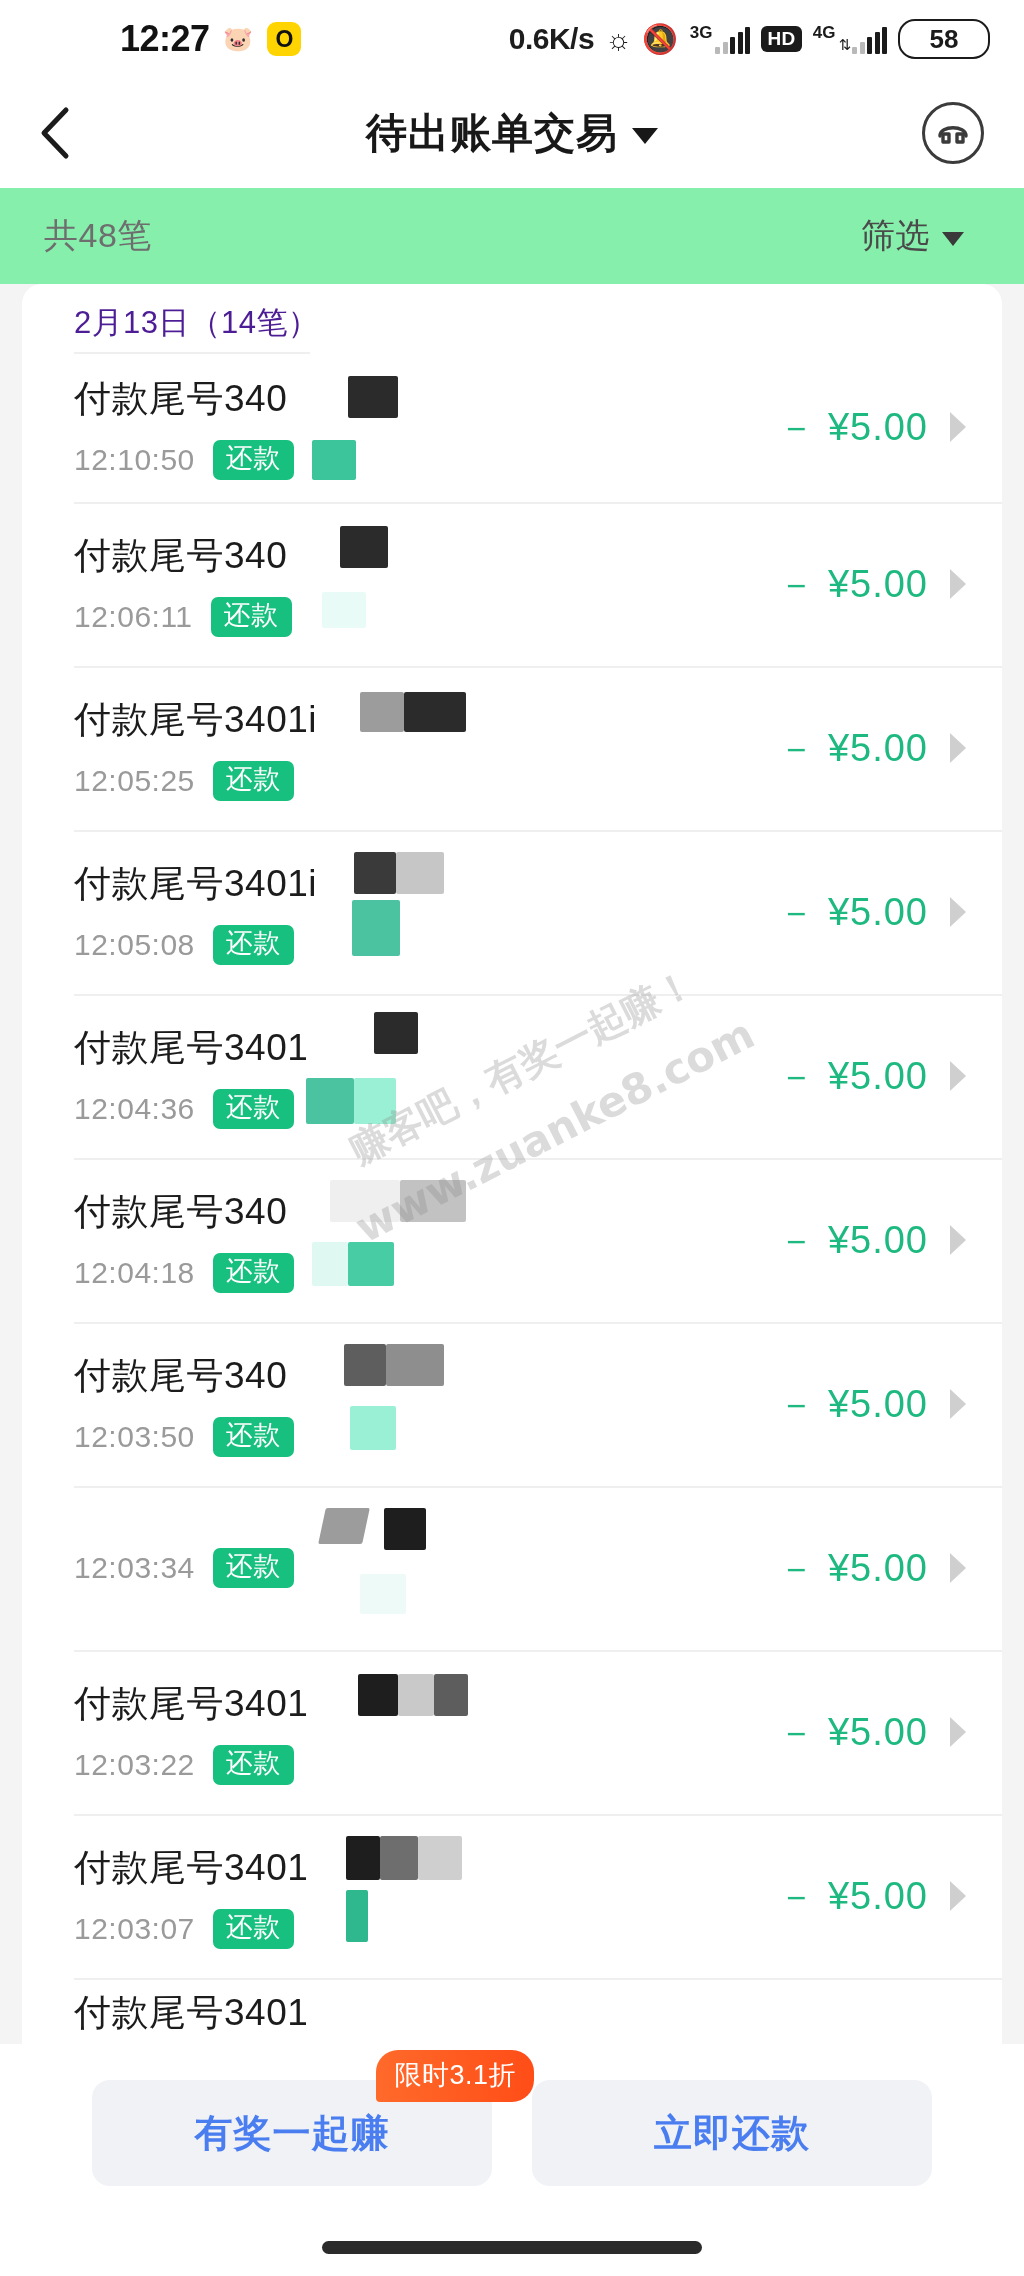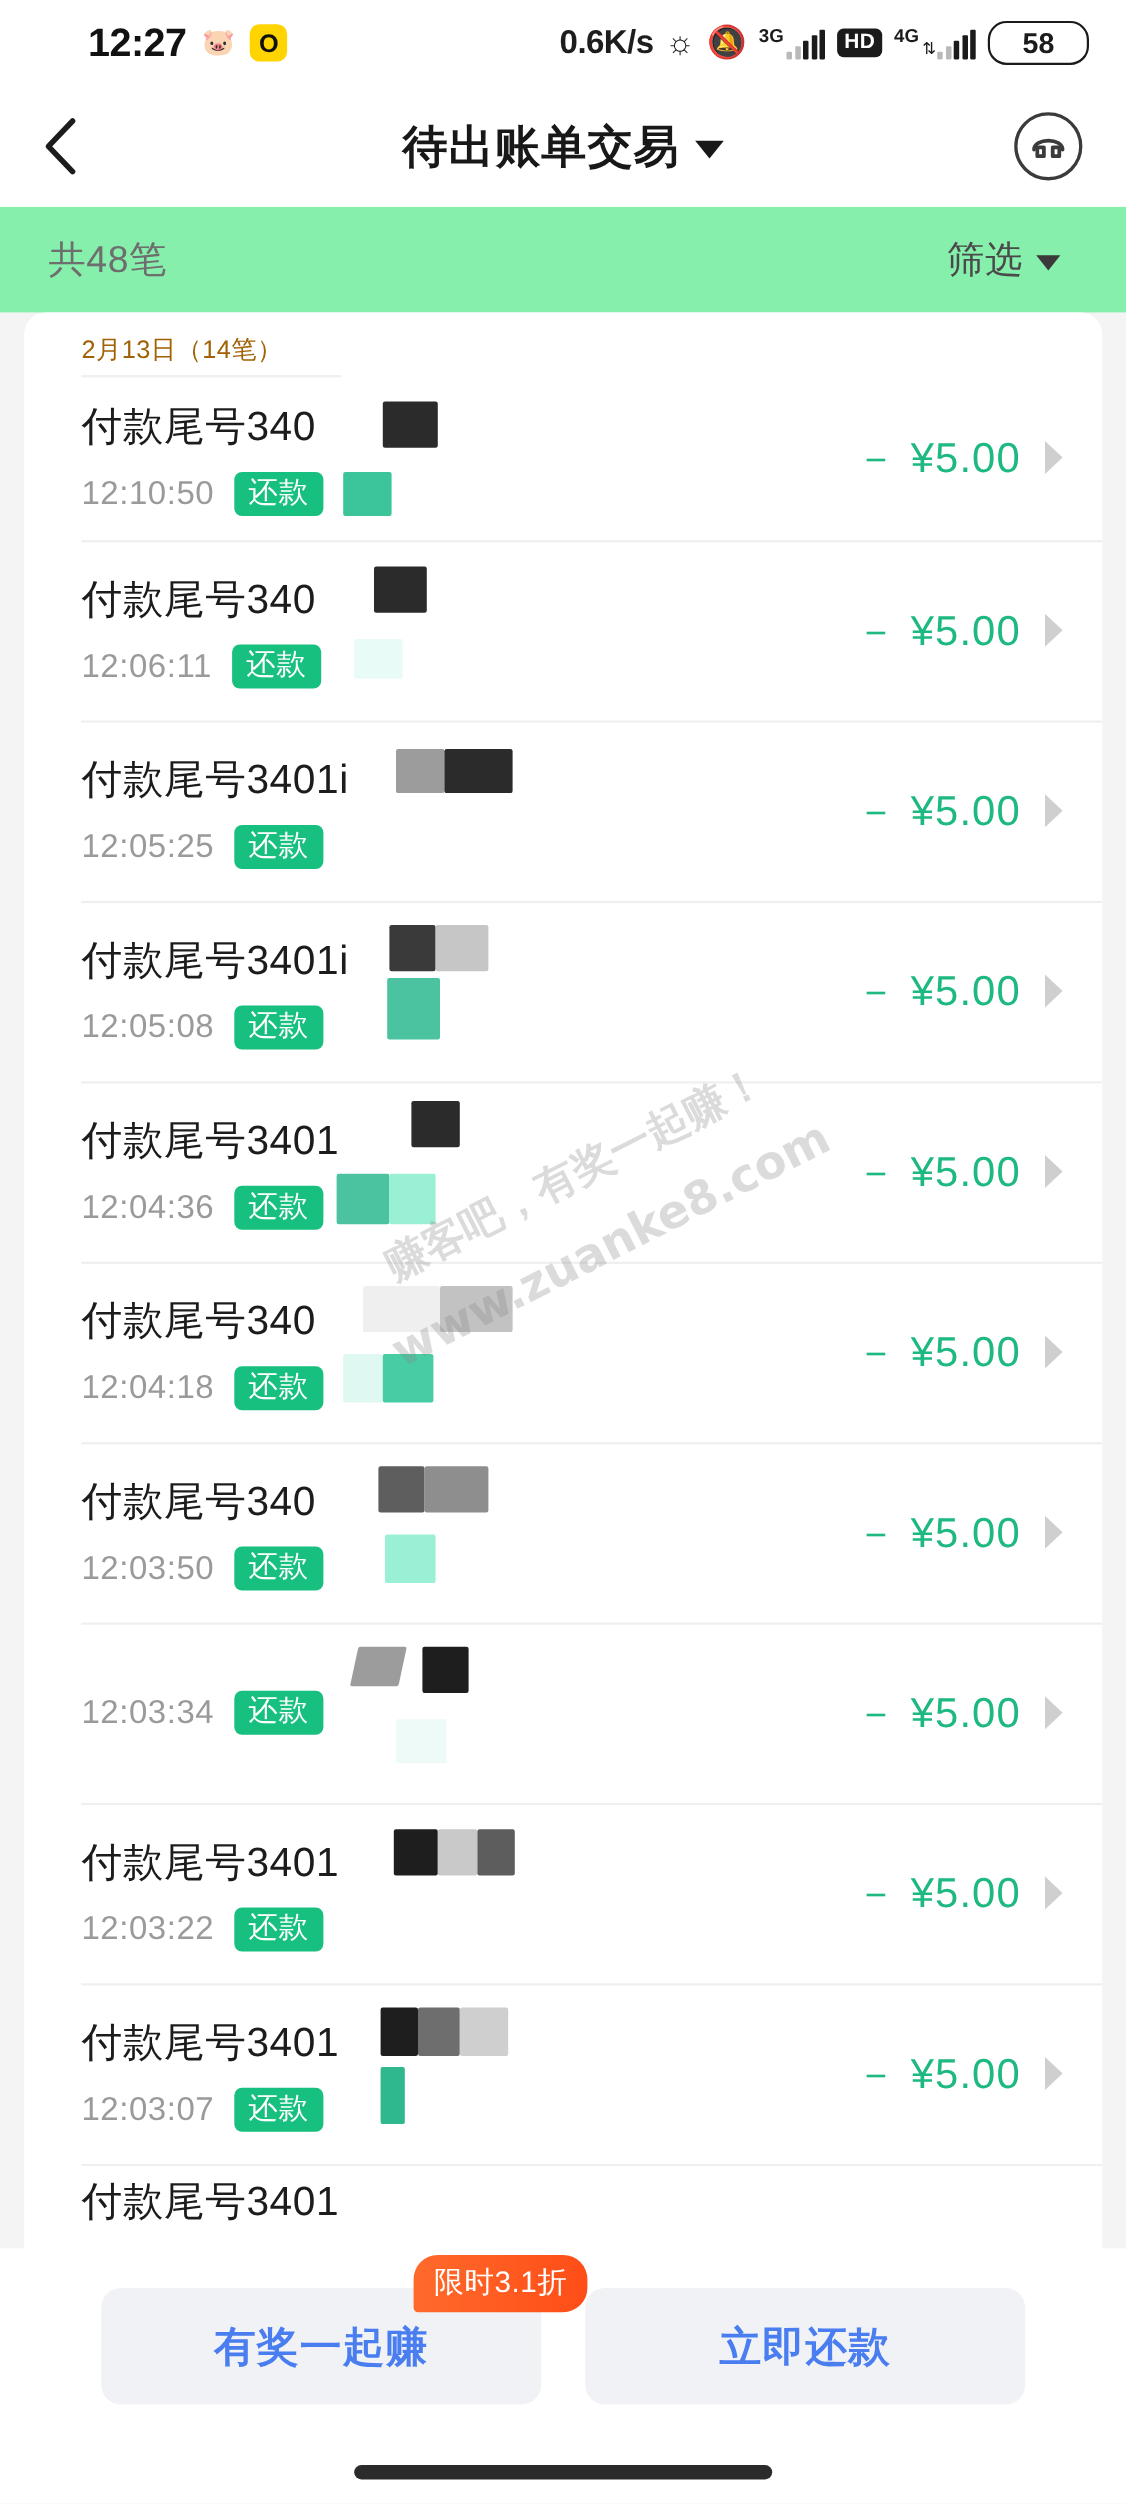--- a/index.html
+++ b/index.html
@@ -11,21 +11,21 @@
     position:relative; overflow:hidden;
   }
 
   
   .statusbar{
     height:78px; background:#ffffff;
     display:flex; align-items:center;
     padding:0 34px 0 0;
     position:relative;
   }
-  .sb-left{ display:flex; align-items:center; gap:14px; margin-left:80px; }
+  .sb-left{ display:flex; align-items:center; gap:14px; margin-left:120px; }
   .sb-clock{ font-size:36px; font-weight:700; color:#121212; letter-spacing:-0.5px; }
   .sb-ico-pig{ font-size:24px; line-height:1; filter:grayscale(.1); }
   .sb-ico-ring{
     width:34px;height:34px;border-radius:9px;background:#FFD400;
     display:flex;align-items:center;justify-content:center;
     font-size:23px;font-weight:800;color:#111;font-family:"Liberation Sans",sans-serif;
   }
   .sb-right{ margin-left:auto; display:flex; align-items:center; gap:11px; }
   .sb-net{ font-size:30px; font-weight:700; color:#1d1d1d; letter-spacing:-0.5px; }
   .sb-gl{ font-size:29px; color:#1b1b1b; line-height:1; }
@@ -88,21 +88,21 @@
     width:0;height:0;border-left:11px solid transparent;border-right:11px solid transparent;
     border-top:14px solid #3a3a3a;margin-top:5px;
   }
 
   
   .listcard{
     margin:0 22px;background:#fff;border-radius:20px 20px 0 0;
     height:1828px;overflow:hidden;position:relative;
   }
   .date-head{
-    padding:18px 0 8px 52px;font-size:23px;color:#a16207;letter-spacing:0.4px;
+    padding:18px 0 8px 52px;font-size:31px;color:#4c1d95;letter-spacing:0.4px;
   }
   .rows{ position:relative; }
   .row{
     position:relative;height:164px;display:flex;align-items:center;
     padding:0 0 0 52px;cursor:pointer;
   }
   .row:first-child{ height:150px; }
   .row .divider{
     position:absolute;left:52px;right:0;top:0;height:2px;background:#efefef;
   }

